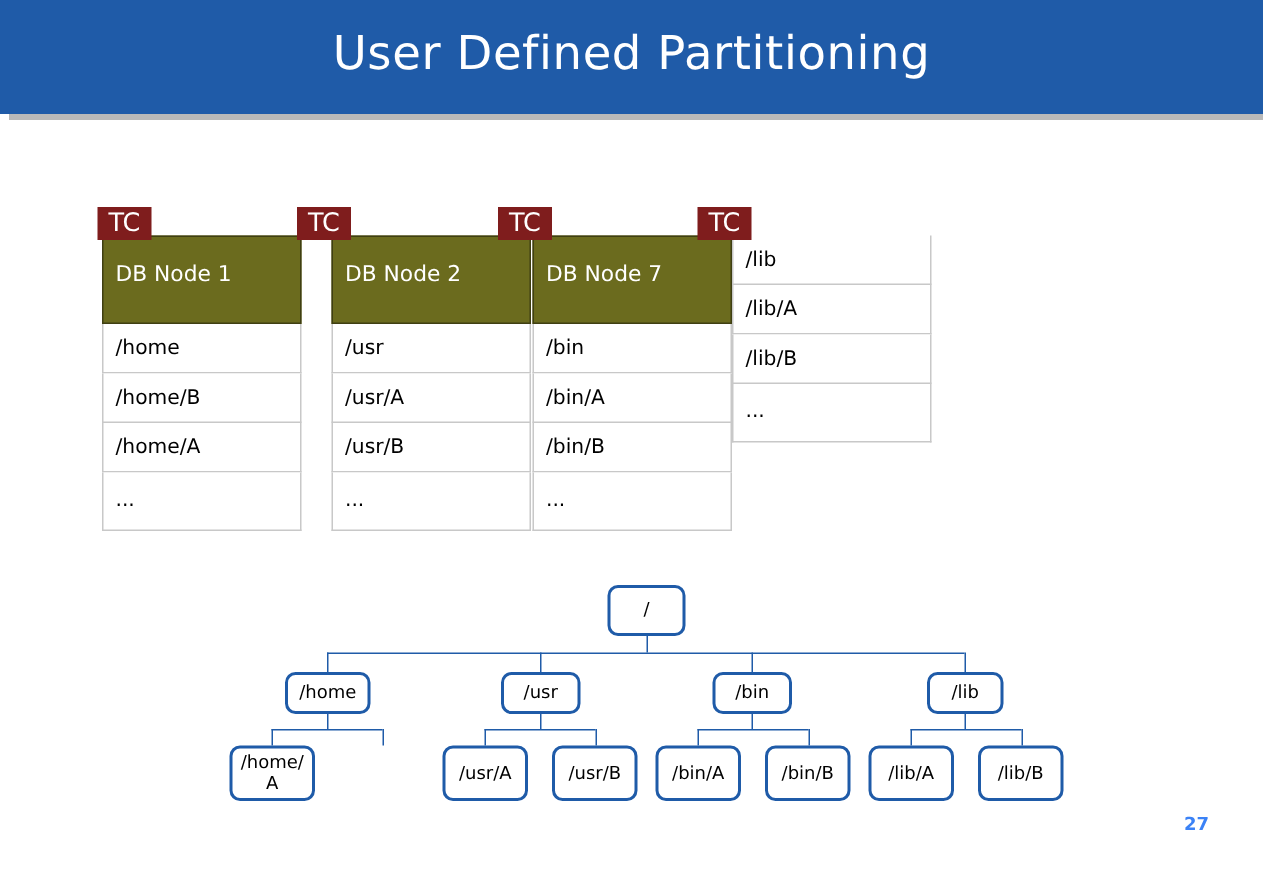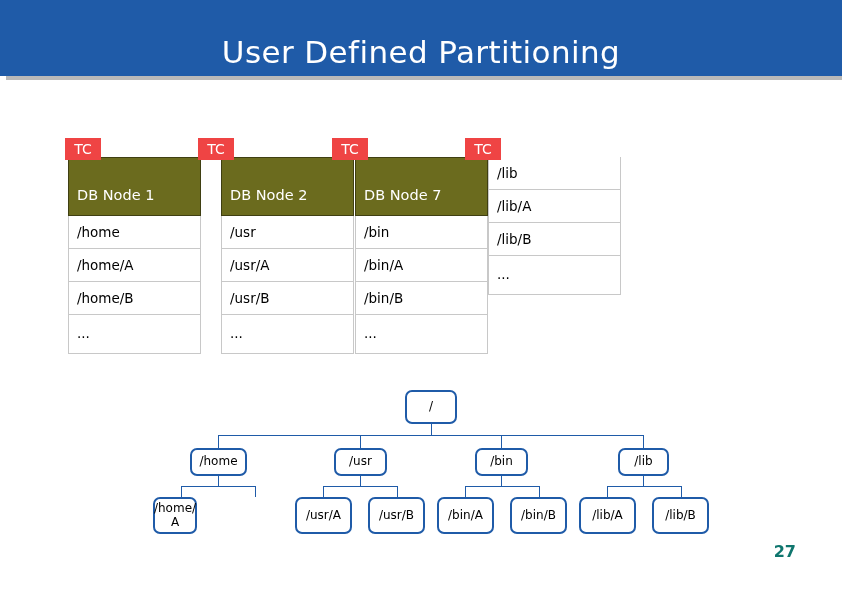--- a/index.html
+++ b/index.html
@@ -28,21 +28,21 @@
     position: absolute;
     left: 6px;
     top: 76px;
     width: 836px;
     height: 4px;
     background: #b9b9b9;
   }
   .title-text {
     position: absolute;
     left: 0;
-    top: 34px;
+    top: 18px;
     width: 842px;
     text-align: center;
     color: #ffffff;
     font-size: 31px;
     font-family: "DejaVu Sans", sans-serif;
     letter-spacing: 0.4px;
   }
 
   
   .node-table {
@@ -58,21 +58,21 @@
   .node-head {
     height: 59px;
     background: #6B6B1E;
     border: 1px solid #3f3f12;
     box-sizing: border-box;
     position: relative;
   }
   .node-head-label {
     position: absolute;
     left: 8px;
-    top: 29px;
+    top: 17px;
     color: #ffffff;
     font-size: 14.5px;
   }
   .node-cell {
     height: 33px;
     border-left: 1px solid #c8c8c8;
     border-right: 1px solid #c8c8c8;
     border-bottom: 1px solid #c8c8c8;
     box-sizing: border-box;
     position: relative;
@@ -88,23 +88,23 @@
     font-size: 13.5px;
     color: #000000;
   }
   .node-cell.tall .node-cell-label {
     top: 10px;
   }
 
   
   .tc-badge {
     position: absolute;
-    background: #ef4444;
+    background: #7f1d1d;
     color: #ffffff;
-    font-size: 14px;
+    font-size: 17px;
     width: 36px;
     height: 22px;
     line-height: 22px;
     text-align: center;
   }
 
   
   .tree {
     position: absolute;
     left: 0;
@@ -129,48 +129,48 @@
   .tree-line {
     position: absolute;
     background: #1F5BA8;
   }
   .tree-line.h { height: 1px; }
   .tree-line.v { width: 1px; }
 
   
   .page-number {
     position: absolute;
-    right: 46px;
+    right: 36px;
     top: 542px;
-    font-size: 16px;
-    color: #0f766e;
+    font-size: 12px;
+    color: #3b82f6;
     font-weight: bold;
   }
 </style>
 </head>
 <body>
 
 <div class="title-bar"></div>
 <div class="title-bar-shadow"></div>
 <div class="title-text">User Defined Partitioning</div>
 
 <div class="node-table">
 
   <div class="node-col" style="left:0px;">
     <div class="node-head">
       <span class="node-head-label">DB Node 1</span>
     </div>
     <div class="node-cell">
         <span class="node-cell-label">/home</span>
       </div>
     <div class="node-cell">
+        <span class="node-cell-label">/home/B</span>
+      </div>
+    <div class="node-cell">
         <span class="node-cell-label">/home/A</span>
-      </div>
-    <div class="node-cell">
-        <span class="node-cell-label">/home/B</span>
       </div>
     <div class="node-cell tall">
         <span class="node-cell-label">...</span>
       </div>
   </div>
 
   <div class="node-col" style="left:153px;text-align:center;">
     <div class="node-head">
       <span class="node-head-label">DB Node 2</span>
     </div>
@@ -258,21 +258,21 @@
   <div class="tree-line v" style="left:501px; top:96px; height:10px;"></div>
   <div class="tree-line h" style="left:465px; top:106px; width:74px;"></div>
   <div class="tree-line v" style="left:465px; top:106px; height:11px;"></div>
   <div class="tree-line v" style="left:539px; top:106px; height:11px;"></div>
 
   <div class="tree-line v" style="left:643px; top:96px; height:10px;"></div>
   <div class="tree-line h" style="left:607px; top:106px; width:74px;"></div>
   <div class="tree-line v" style="left:607px; top:106px; height:11px;"></div>
   <div class="tree-line v" style="left:681px; top:106px; height:11px;"></div>
 
-  <div class="tree-node" style="left:153px; top:117px; width:44px; height:37px;">/home/ A</div>
+  <div class="tree-node" style="left:153px; top:117px; width:57px; height:37px;">/home/ A</div>
   <div class="tree-node" style="left:295px; top:117px; width:57px; height:37px;">/usr/A</div>
   <div class="tree-node" style="left:368px; top:117px; width:57px; height:37px;">/usr/B</div>
   <div class="tree-node" style="left:437px; top:117px; width:57px; height:37px;">/bin/A</div>
   <div class="tree-node" style="left:510px; top:117px; width:57px; height:37px;">/bin/B</div>
   <div class="tree-node" style="left:579px; top:117px; width:57px; height:37px;">/lib/A</div>
   <div class="tree-node" style="left:652px; top:117px; width:57px; height:37px;">/lib/B</div>
 </div>
 
 <div class="page-number">27</div>
 

